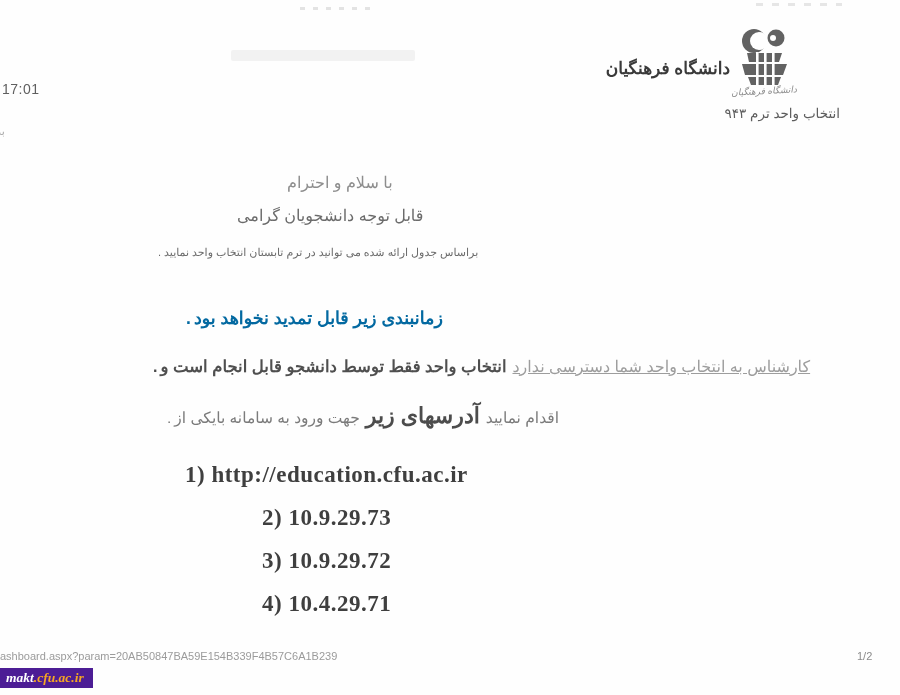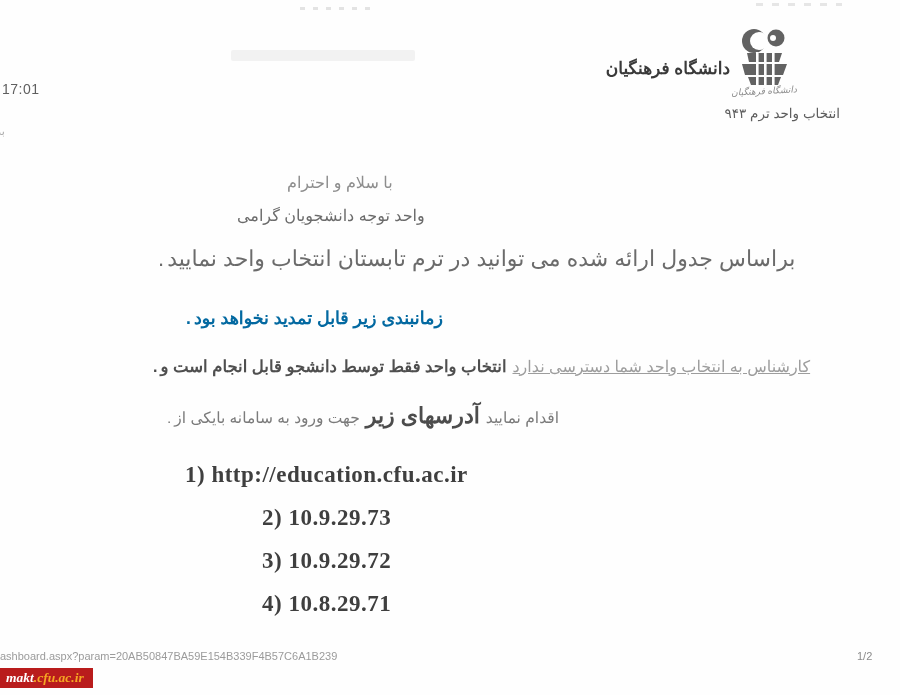--- a/index.html
+++ b/index.html
@@ -30,39 +30,39 @@
   .logo{left:723px;top:26px;width:84px;height:62px;}
   .logo-caption{left:712px;top:86px;width:104px;text-align:center;
     font-size:9px;color:#8b8b8b;transform:rotate(-3deg);font-style:italic;}
   .uni-name{left:585px;top:58px;width:145px;text-align:right;
     font-size:17px;font-weight:bold;color:#3a3a3a;}
   .subject{left:688px;top:105px;width:152px;text-align:right;
     font-size:13.5px;color:#5d5d5d;}
 
   .salutation{left:287px;top:173px;font-size:16px;color:#8d8d8d;}
   .line-attn{left:237px;top:206px;font-size:16px;color:#6b6b6b;}
-  .line-basis{left:158px;top:246px;font-size:22px;color:#6b6b6b;}
+  .line-basis{left:158px;top:246px;font-size:11px;color:#6b6b6b;}
   .line-sched{left:186px;top:308px;font-size:17.5px;font-weight:bold;color:#0369a1;}
   .line-only{left:153px;top:357px;font-size:16px;}
   .line-only .b{font-weight:bold;color:#4f4f4f;font-size:16.5px;}
   .line-only .l{color:#9d9d9d;text-decoration:underline;}
   .line-enter{left:167px;top:403px;font-size:15.5px;color:#7b7b7b;}
   .line-enter .b{font-weight:bold;color:#4c4c4c;font-size:22px;}
 
   .addr{font-family:"Liberation Serif", serif;font-weight:bold;color:#3f3f3f;
     font-size:23px;white-space:nowrap;letter-spacing:0.5px;margin-top:16px;}
   .addr1{left:185px;top:446px;}
   .addr2{left:262px;top:489px;}
   .addr3{left:262px;top:532px;}
   .addr4{left:262px;top:575px;}
 
   .footer-url{left:0px;top:650px;font-size:11px;color:#9b9b9b;white-space:nowrap;}
   .page-ind{left:857px;top:650px;font-size:11px;color:#8b8b8b;}
 
-  .watermark{left:0px;top:668px;height:20px;background:#b91c1c;
+  .watermark{left:0px;top:668px;height:20px;background:#4c1d95;
     display:flex;align-items:center;padding:0 9px 0 6px;
     font-family:"Liberation Serif", serif;font-style:italic;font-weight:bold;font-size:13.5px;
     white-space:nowrap;}
   .wm-main{color:#ffffff;}
   .wm-rest{color:#f5a623;}
 </style>
 </head>
 <body>
 
 <div class="abs artifact1"></div>
@@ -91,21 +91,21 @@
       <rect x="49" y="26" width="2.6" height="34" fill="#fefefe"></rect>
       <rect x="19" y="36" width="46" height="2" fill="#fefefe"></rect>
     </g>
   </svg>
 </div>
 <div class="abs logo-caption rtl">دانشگاه فرهنگیان</div>
 <div class="abs uni-name rtl">دانشگاه فرهنگیان</div>
 <div class="abs subject rtl">انتخاب واحد ترم ۹۴۳</div>
 
 <div class="abs salutation rtl">با سلام و احترام</div>
-<div class="abs line-attn rtl">واحد توجه دانشجویان گرامی</div>
+<div class="abs line-attn rtl">قابل توجه دانشجویان گرامی</div>
 
 <div class="abs line-basis ltrline">
   <span class="iso-ltr">.</span><span class="iso">براساس جدول ارائه شده می توانید در ترم تابستان انتخاب واحد نمایید</span>
 </div>
 
 <div class="abs line-sched ltrline">
   <span class="iso-ltr">.</span><span class="iso">زمانبندی زیر قابل تمدید نخواهد بود</span>
 </div>
 
 <div class="abs line-only ltrline">
@@ -123,21 +123,21 @@
 <div class="abs addr addr2">
   <span>2)</span>
   <span>10.9.29.73</span>
 </div>
 <div class="abs addr addr3">
   <span>3)</span>
   <span>10.9.29.72</span>
 </div>
 <div class="abs addr addr4">
   <span>4)</span>
-  <span>10.8.29.71</span>
+  <span>10.4.29.71</span>
 </div>
 
 <div class="abs footer-url">ashboard.aspx?param=20AB50847BA59E154B339F4B57C6A1B239</div>
 <div class="abs page-ind">1/2</div>
 
 <div class="abs watermark">
   <span class="wm-main">makt</span>
     <span class="wm-rest">.cfu.ac.ir</span>
 </div>
 

